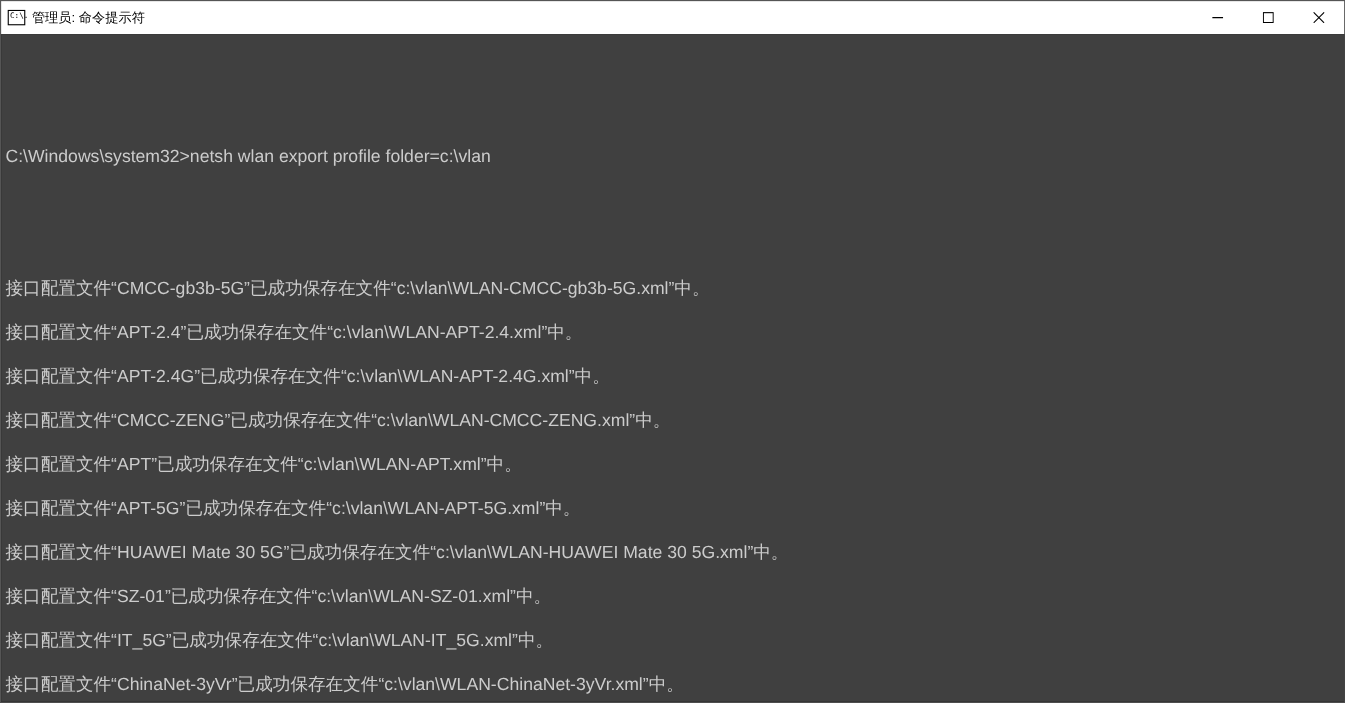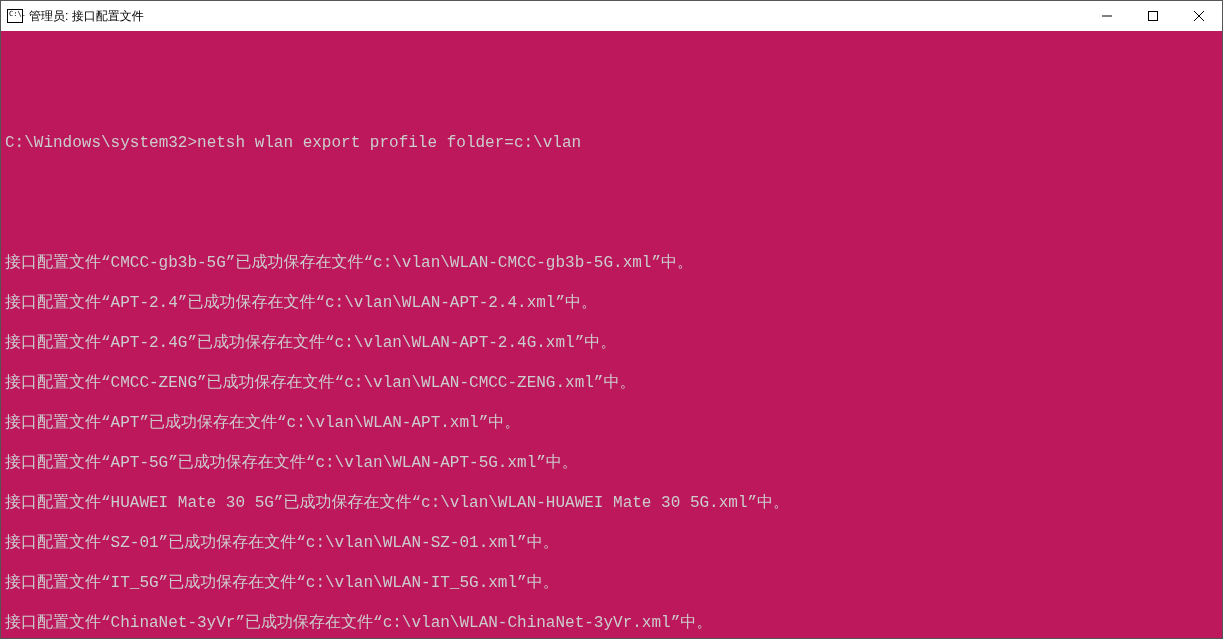--- a/index.html
+++ b/index.html
@@ -21,37 +21,37 @@
     background:#fff;
   }
   .titlebar-title { font-size: 12px; }
   .win-controls { display: flex; height: 100%; }
   .win-btn {
     width: 46px; height: 100%; display: flex; align-items: center; justify-content: center;
     font-family: "Segoe UI Symbol", sans-serif; font-size: 10px; color:#000;
   }
   .win-btn svg { stroke:#000; fill:none; }
   .terminal {
-    flex: 1 1 auto; background: #be185d; color: #ccc;
-    font-family: Liberation Mono, monospace;
+    flex: 1 1 auto; background: #404040; color: #ccc;
+    font-family: Liberation Sans, sans-serif;
     font-size: 16px; line-height: 20px; padding: 2px 4px 4px 4px; white-space: pre;
     overflow: hidden;
   }
   .terminal .line { min-height: 20px; }
   .spacer { height: 20px; }
 </style>
 </head>
 <body>
 
 <div class="window">
 
   <div class="titlebar">
     <div class="titlebar-left">
       <span class="app-icon">C:\.</span>
-      <span class="titlebar-title">管理员: 接口配置文件</span>
+      <span class="titlebar-title">管理员: 命令提示符</span>
     </div>
     <div class="win-controls">
       <div class="win-btn" title="minimize">
         <svg width="10" height="10">
             <line x1="0" y1="5" x2="10" y2="5" stroke-width="1"></line>
           </svg>
       </div>
       <div class="win-btn" title="maximize">
         <svg width="10" height="10">
             <rect x="0.5" y="0.5" width="9" height="9" stroke-width="1"></rect>

